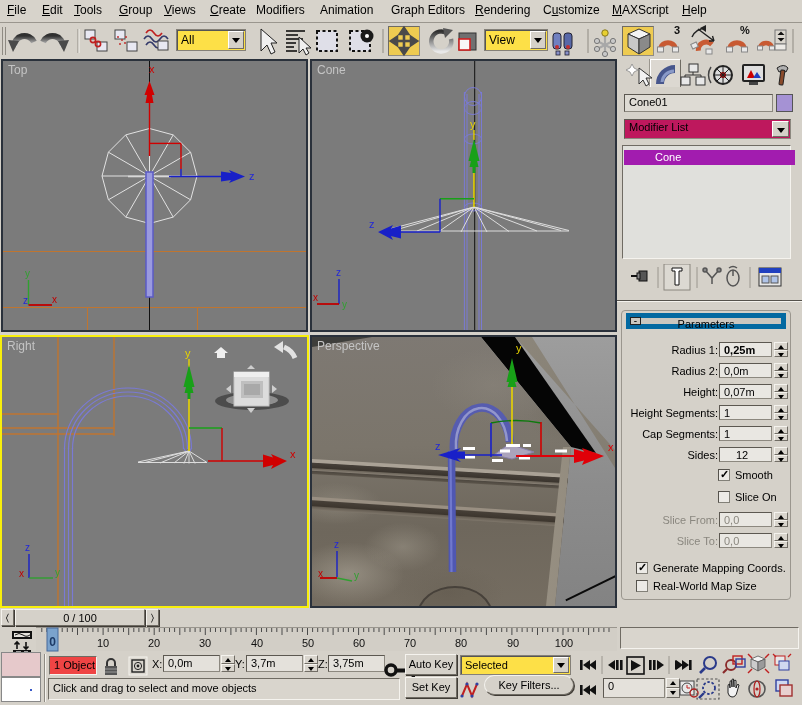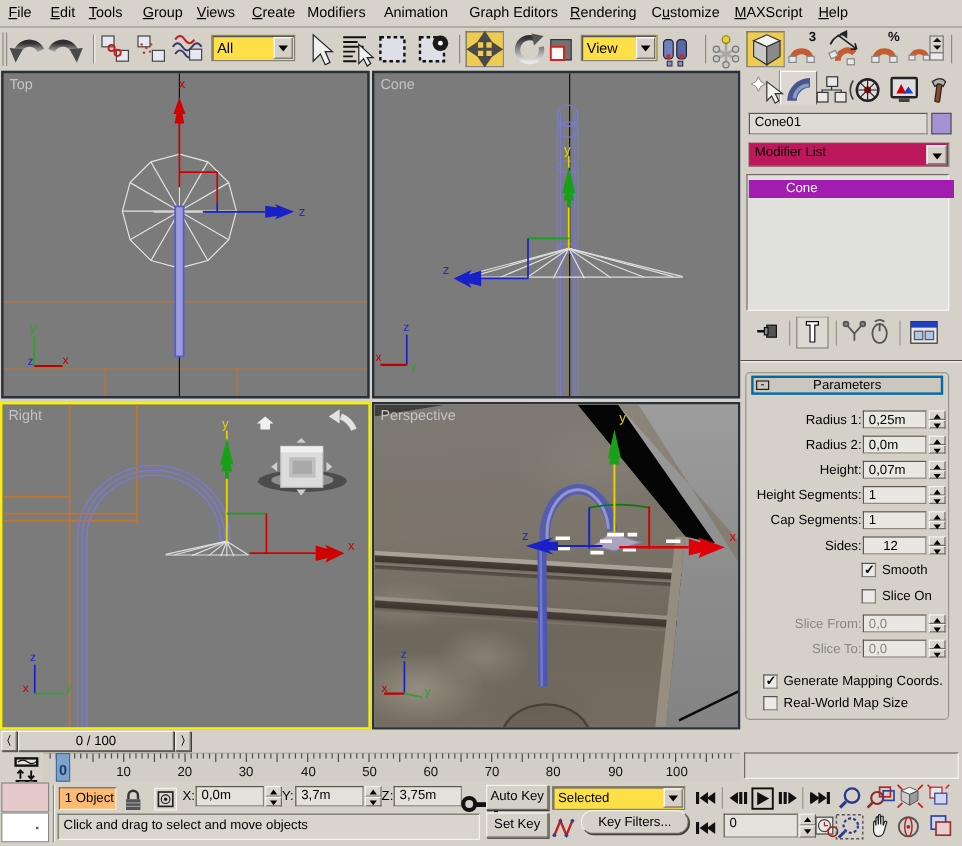--- a/index.html
+++ b/index.html
@@ -27,21 +27,21 @@
   .spin .u, .spin .d { position:absolute; left:0; width:14px; height:50%; background:#d9d5cd; border:1px solid #f5f3ee; border-right-color:#716d65; border-bottom-color:#716d65; }
   .spin .d { top:50%; }
   .spin .u::after { content:""; position:absolute; left:3px; top:2px; border-left:3px solid transparent; border-right:3px solid transparent; border-bottom:4px solid #000; }
   .spin .d::after { content:""; position:absolute; left:3px; top:2px; border-left:3px solid transparent; border-right:3px solid transparent; border-top:4px solid #000; }
   .plabel { position:absolute; font-size:11px; color:#000; text-align:right; }
   .cb { position:absolute; width:12px; height:12px; background:#eceae6; border:1px solid #828078; border-top-color:#55524c; border-left-color:#55524c; }
   .cblabel { position:absolute; font-size:11px; color:#000; }
   .check::after { content:"✓"; position:absolute; left:1px; top:-2px; font-size:11px; font-weight:bold; color:#000; }
   
   .raised { background:#d5d1c9; border:1px solid #f5f3ee; border-right-color:#6f6b63; border-bottom-color:#6f6b63; box-shadow:1px 1px 0 #403c36; }
-  .sunken { background:#fdba74; border:1px solid #6f6b63; border-right-color:#f5f3ee; border-bottom-color:#f5f3ee; }
+  .sunken { background:#ef4444; border:1px solid #6f6b63; border-right-color:#f5f3ee; border-bottom-color:#f5f3ee; }
   .btn-txt { font-size:11px; text-align:center; color:#000; }
 </style>
 </head>
 <body>
 
 <div id="menubar">
   <span style="left:7px"><u>F</u>ile</span>
   <span style="left:42px"><u>E</u>dit</span>
   <span style="left:74px"><u>T</u>ools</span>
   <span style="left:119px"><u>G</u>roup</span>
@@ -525,25 +525,25 @@
     <line x1="133" y1="3" x2="133" y2="24" stroke="#9a968e"></line>
     <rect x="142" y="4" width="22" height="18" fill="#e8e8e8" stroke="#333"></rect>
     <rect x="142" y="4" width="22" height="5" fill="#2040c0"></rect>
     <rect x="145" y="12" width="7" height="7" fill="#b0c4e8" stroke="#555"></rect>
     <rect x="154" y="12" width="7" height="7" fill="#b0c4e8" stroke="#555"></rect>
   </svg>
 
   <div style="position:absolute;left:0;top:241px;width:185px;height:2px;border-top:1px solid #55524c;border-bottom:1px solid #f5f3ee;"></div>
 
   <div style="position:absolute;left:4px;top:251px;width:170px;height:290px;border:1px solid #9a968e;border-radius:4px;"></div>
-  <div style="position:absolute;left:9px;top:254px;width:160px;height:16px;background:#cbc7bf;border:2px solid #0369a1;font-size:11px;text-align:center;">Parameters</div>
+  <div style="position:absolute;left:9px;top:254px;width:160px;height:16px;background:#cbc7bf;border:5px solid #0369a1;font-size:11px;text-align:center;">Parameters</div>
   <div style="position:absolute;left:13px;top:258px;width:11px;height:8px;border:1px solid #222;background:#cbc7bf;font-size:10px;line-height:5px;text-align:center;">-</div>
 
   <div class="plabel" style="right:84px;top:285px;">Radius 1:</div>
-  <div class="fld" style="left:102px;top:283px;width:53px;height:15px;">0,25m</div>
+  <div class="fld" style="left:102px;top:283px;width:53px;height:15px;font-weight:bold;">0,25m</div>
   <div class="spin" style="left:157px;top:283px;height:15px;">
       <div class="u"></div>
       <div class="d"></div>
     </div>
   <div class="plabel" style="right:84px;top:306px;">Radius 2:</div>
   <div class="fld" style="left:102px;top:304px;width:53px;height:15px;">0,0m</div>
   <div class="spin" style="left:157px;top:304px;height:15px;">
       <div class="u"></div>
       <div class="d"></div>
     </div>

